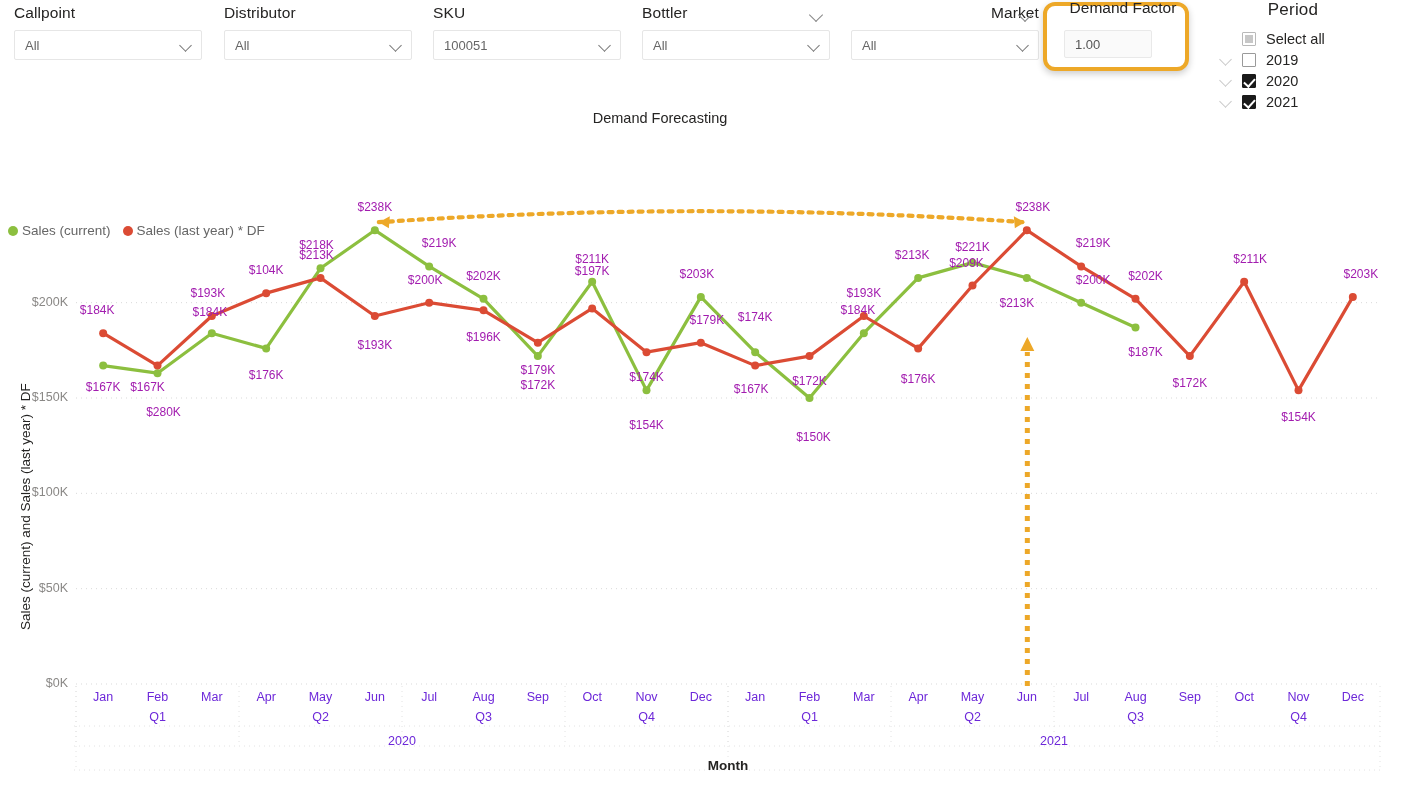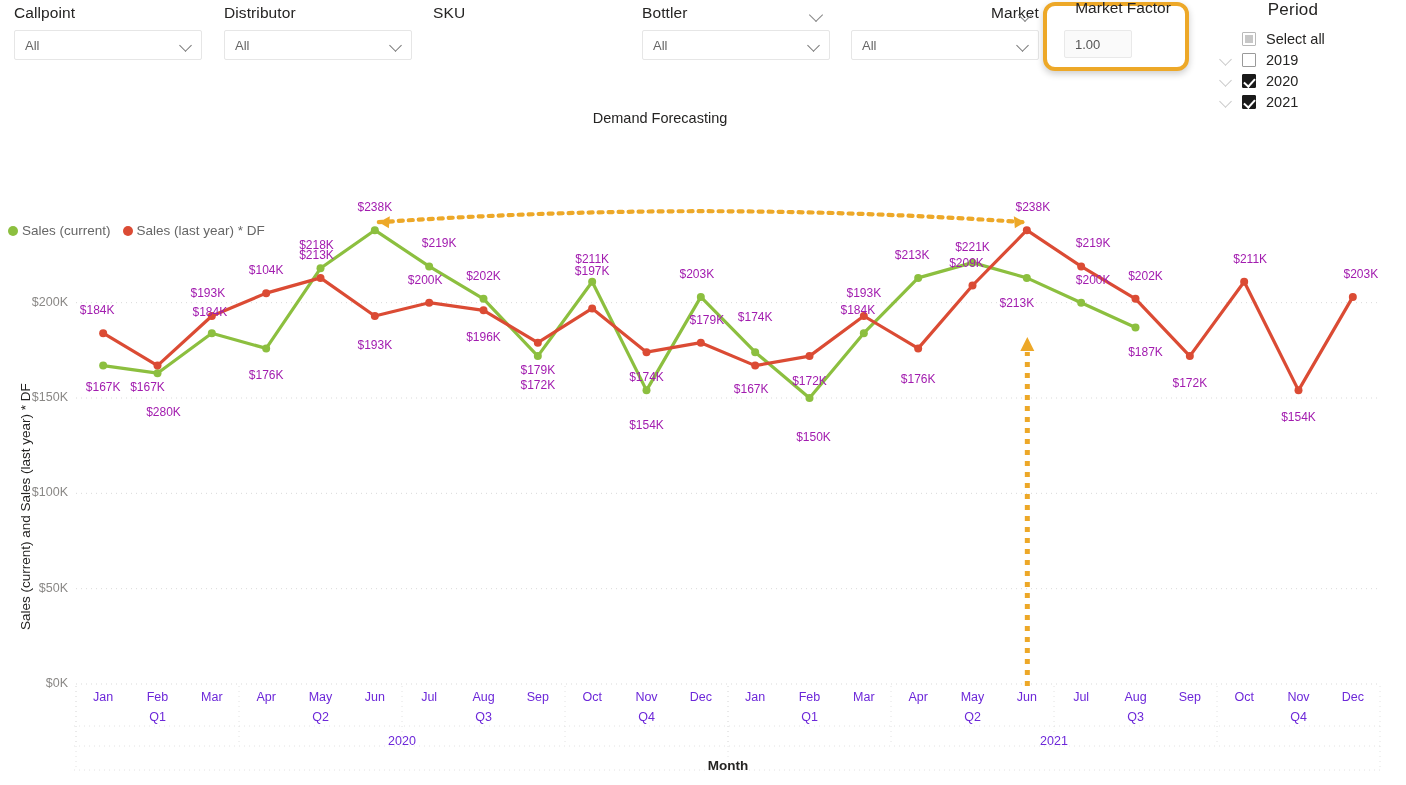--- a/index.html
+++ b/index.html
@@ -50,21 +50,21 @@
     position:absolute; left:1043px; top:2px; width:146px; height:69px;
     border:4px solid #EDA828; border-radius:12px; background:#fff;
     box-shadow:0 3px 7px rgba(0,0,0,.20);
   }
   #demand-factor-label {
     position:absolute; left:1058px; top:-1px; width:130px;
     font-size:15.5px; text-align:center; color:#252423; white-space:nowrap;
     z-index:5;
   }
   #demand-factor-input {
-    position:absolute; left:1064px; top:30px; width:68px; height:28px;
+    position:absolute; left:1064px; top:30px; width:88px; height:28px;
     background:#fafafa; border:1px solid #e9e9e9; border-radius:2px;
     font-size:13px; color:#555; display:flex; align-items:center;
     padding-left:10px; z-index:4;
   }
 
   
   #period-slicer { position:absolute; left:1208px; top:0; width:190px; }
   #period-title {
     font-size:17px; color:#252423; text-align:center; width:170px;
     letter-spacing:.2px;
@@ -154,39 +154,43 @@
     </div>
     <div class="slicer" style="left: 224px; top: 4px; width: 188px;">
       <div class="slicer-label">Distributor</div>
       <div class="slicer-box">
         <span class="slicer-val">All</span>
         <span class="chev"></span>
       </div>
     </div>
     <div class="slicer" style="left: 433px; top: 4px; width: 188px;">
       <div class="slicer-label">SKU</div>
+      <div class="slicer-box">
+        <span class="slicer-val">100051</span>
+        <span class="chev"></span>
+      </div>
     </div>
     <div class="slicer" style="left: 642px; top: 4px; width: 188px;">
       <div class="slicer-label" style="position: relative;">Bottler<span class="hdr-chev"></span></div>
       <div class="slicer-box">
         <span class="slicer-val">All</span>
         <span class="chev"></span>
       </div>
     </div>
     <div class="slicer" style="left: 851px; top: 4px; width: 188px;">
       <div class="slicer-label" style="position: relative; text-align: right;">Market<span class="hdr-chev"></span></div>
       <div class="slicer-box">
         <span class="slicer-val">All</span>
         <span class="chev"></span>
       </div>
     </div>
   </div>
 
 <div id="demand-factor-card"></div>
-<div id="demand-factor-label">Market Factor</div>
+<div id="demand-factor-label">Demand Factor</div>
 <div id="demand-factor-input">1.00</div>
 
 <div id="period-slicer">
   <div id="period-title">Period</div>
   <div id="period-items" style="margin-top: 8px;">
       <div class="period-row">
         <span class="period-expand blank"></span>
         <span class="cbox partial"></span>
         <span class="period-text">Select all</span>
       </div>

